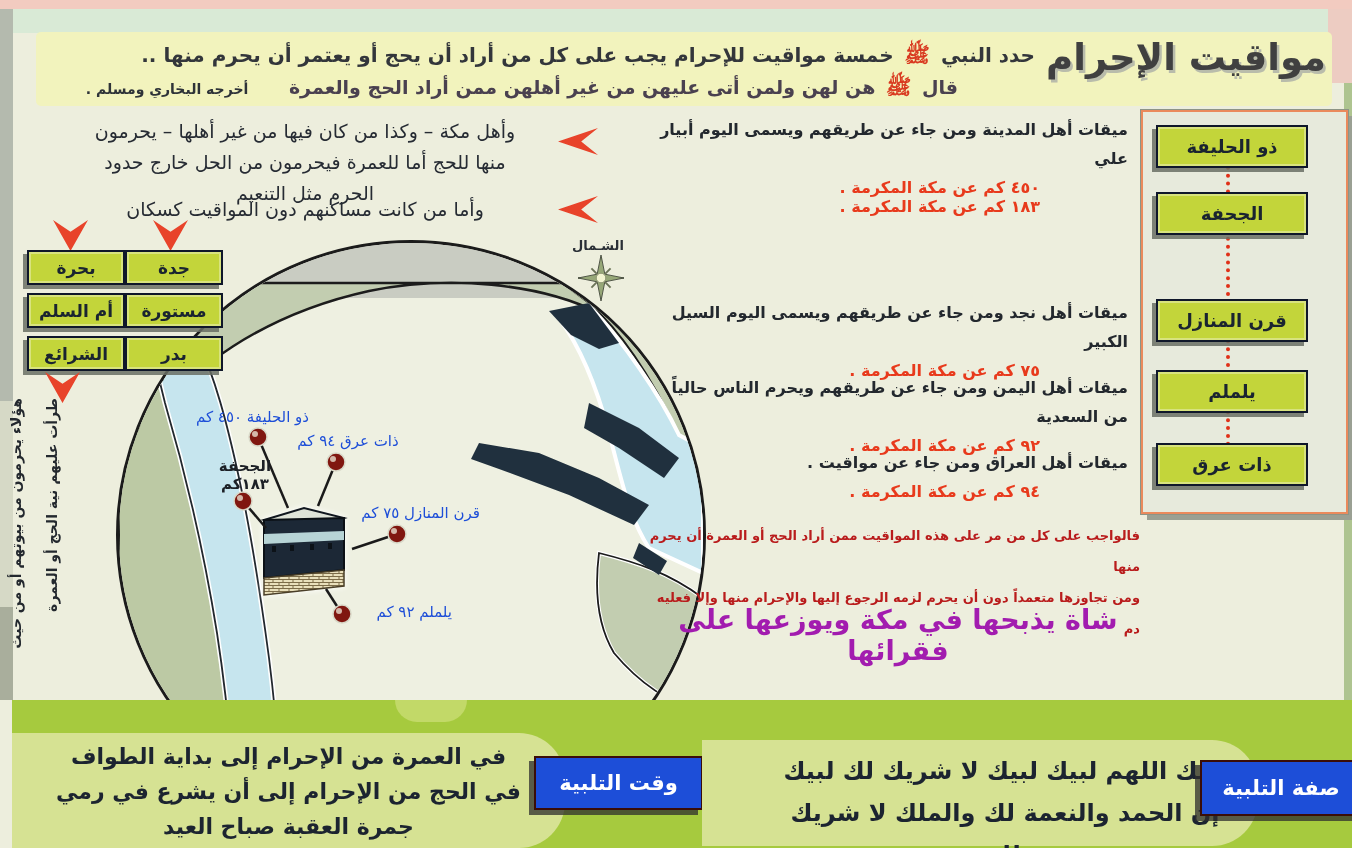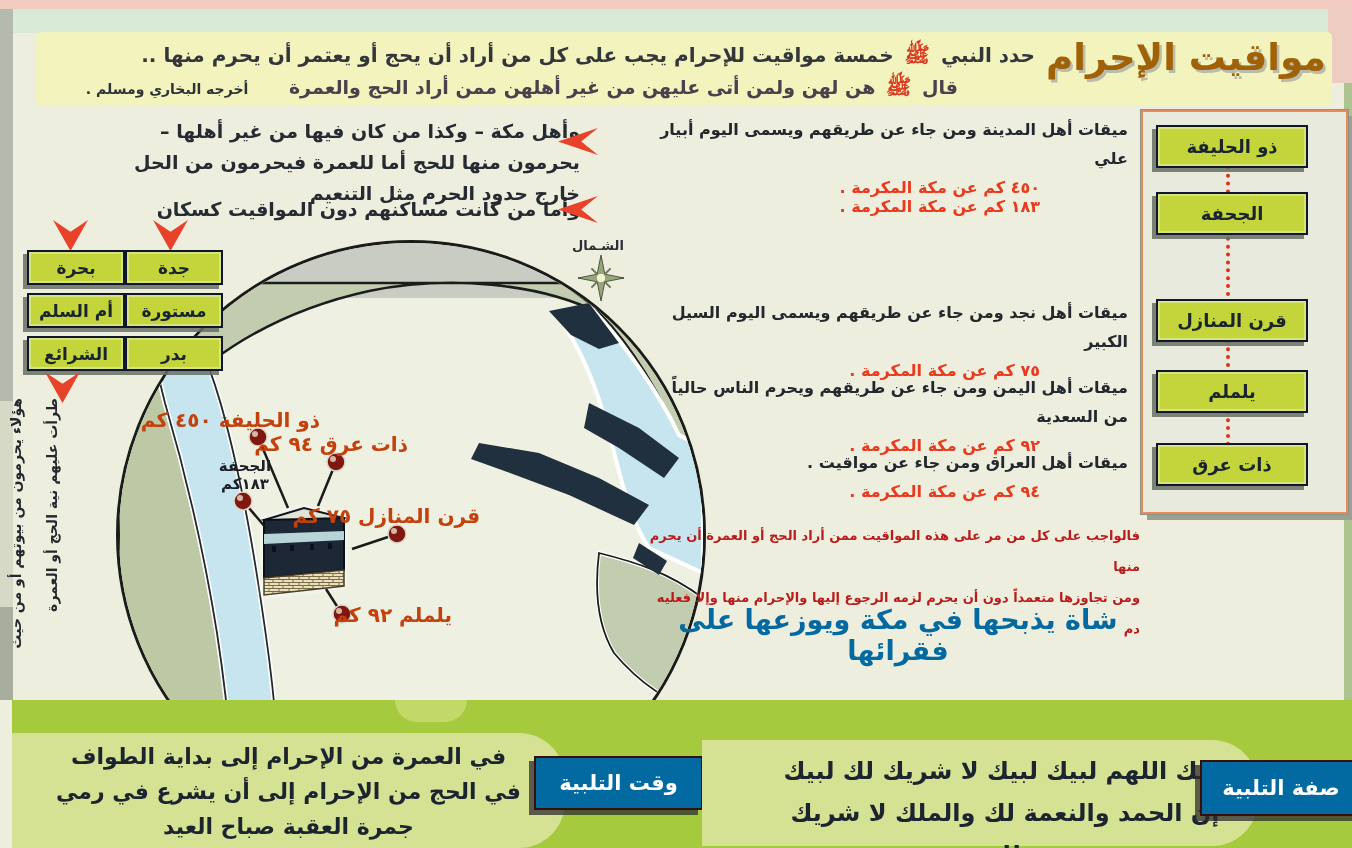--- a/index.html
+++ b/index.html
@@ -10,37 +10,37 @@
   
   .strip-pink{left:0;top:0;width:1352px;height:9px;background:#f2cbc0}
   .strip-mint{left:13px;top:9px;width:1339px;height:24px;background:#d9ead6}
   .strip-left1{left:0;top:9px;width:13px;height:392px;background:#b4baae}
   .strip-left2{left:0;top:401px;width:13px;height:206px;background:#d6d9c6}
   .strip-left3{left:0;top:607px;width:13px;height:93px;background:#a9ae9c}
   .patch-pink-r{left:1328px;top:9px;width:24px;height:74px;background:#edccc2}
   .strip-right{left:1344px;top:83px;width:8px;height:617px;background:#aec490}
   
   .hdr{left:36px;top:32px;width:1296px;height:74px;background:#f2f3bd;border-radius:5px}
-  .title{right:26px;top:36px;font-size:37px;font-weight:900;color:#a16207;
+  .title{right:26px;top:36px;font-size:37px;font-weight:900;color:#404040;
          text-shadow:2.5px 2.5px 0 #b9bcab;white-space:nowrap}
   .hline1{right:317px;top:42px;font-size:20px;font-weight:bold;color:#33363b;white-space:nowrap}
   .hline2{right:394px;top:74px;font-size:19px;font-weight:bold;color:#4a414f;white-space:nowrap}
   .pbuh{color:#d93a20;font-size:21px;padding:0 4px}
   .hsource{font-size:14px;color:#2e3338;margin-right:34px}
   
   .globe{left:116px;top:240px;width:584px;height:584px;border:3px solid #1b1b1b;
          border-radius:50%;background:#eef0e1;overflow:hidden}
-  .maplabel{font-size:20px;font-weight:bold;color:#c2410c;white-space:nowrap;z-index:6}
+  .maplabel{font-size:15px;font-weight:normal;color:#1d4ed8;white-space:nowrap;z-index:6}
   .maplabel2{font-size:15px;font-weight:bold;color:#1c2026;text-align:center;line-height:18px;z-index:6}
   .kaaba{left:256px;top:498px;width:96px;height:102px;z-index:4;filter:drop-shadow(0 0 3px #ffffff)}
   .overlay{left:0;top:0;width:1352px;height:848px;pointer-events:none;z-index:5}
   .compass{left:578px;top:255px;width:46px;height:46px;z-index:6}
   .compasslbl{left:558px;top:238px;width:80px;text-align:center;font-size:13px;font-weight:bold;color:#2a2f36;z-index:6}
   
-  .note{right:772px;width:448px;text-align:right;font-size:19px;font-weight:bold;
+  .note{right:823px;width:448px;text-align:center;font-size:19px;font-weight:normal;
         color:#262b33;line-height:31px;z-index:3}
   .bullet{width:40px;height:27px;background:#e8432a;z-index:3;
           clip-path:polygon(100% 0,0 50%,100% 100%,58% 50%)}
   .darrow{width:35px;height:31px;background:#e8432a;z-index:6;
           clip-path:polygon(0 0,50% 38%,100% 0,50% 100%)}
   
   .gbox{background:#c3d53a;border:2px solid #0f172a;color:#1a2430;font-weight:bold;
         display:flex;align-items:center;justify-content:center;z-index:6;
         box-shadow:-4px 4px 0 rgba(105,110,100,.85),inset 0 0 0 2px rgba(255,255,255,.35)}
   .citybox{width:94px;height:31px;font-size:17px}
@@ -48,35 +48,35 @@
   
   .vtext{white-space:nowrap;font-size:14px;font-weight:bold;color:#23282e;text-align:right;
          transform:rotate(-90deg);transform-origin:top right;z-index:3}
   
   .miqat{right:224px;width:476px;text-align:right;font-size:16px;font-weight:bold;
          color:#23282e;line-height:29px;z-index:3}
   .mdist{color:#e83a1c;padding-left:0;padding-right:88px}
   .conc{right:212px;width:492px;text-align:right;font-size:13px;font-weight:bold;
         color:#b91c1c;line-height:31px;z-index:3}
   .penalty{right:224px;width:460px;top:604px;text-align:center;font-size:27px;font-weight:800;
-           color:#0369a1;z-index:3;letter-spacing:.5px}
+           color:#a21caf;z-index:3;letter-spacing:.5px}
   
   .sidebar{left:1141px;top:110px;width:203px;height:400px;background:#e7eadc;
            border:2px solid #ea8a5c;outline:1px solid #8d9486;z-index:7;
            box-shadow:6px 6px 0 #9aa093}
   .dotline{left:1226px;top:150px;height:312px;width:0;border-left:4px dotted #e03018;z-index:7}
   
   .band{left:12px;top:700px;width:1352px;height:188px;background:#a6ca3e;z-index:10}
   .notch{left:383px;top:0;width:72px;height:22px;background:#c2d968;border-radius:0 0 40px 40px}
   .bbox{background:#d6e293;color:#1c2430;font-weight:bold;text-align:center}
   .bbox-time{left:0;top:33px;width:553px;height:115px;border-radius:0 46px 46px 0;
              font-size:22px;line-height:35px;padding-top:6px;box-sizing:border-box}
   .bbox-text{left:690px;top:40px;width:556px;height:106px;border-radius:0 46px 46px 0;
              font-size:24px;line-height:42px;padding:10px 20px 0 70px;box-sizing:border-box}
-  .redlbl{background:#0369a1;color:#ffffff;font-weight:bold;display:flex;align-items:center;
+  .redlbl{background:#1d4ed8;color:#ffffff;font-weight:bold;display:flex;align-items:center;
           justify-content:center;border:2px solid #3a0d08;box-shadow:-5px 5px 0 rgba(45,45,45,.75)}
   .lbl-time{left:522px;top:56px;width:165px;height:50px;font-size:21px}
   .lbl-text{left:1188px;top:60px;width:158px;height:52px;font-size:21px}
 </style>
 </head>
 <body>
 
 <div class="page">
 
   <div class="abs strip-pink"></div>

